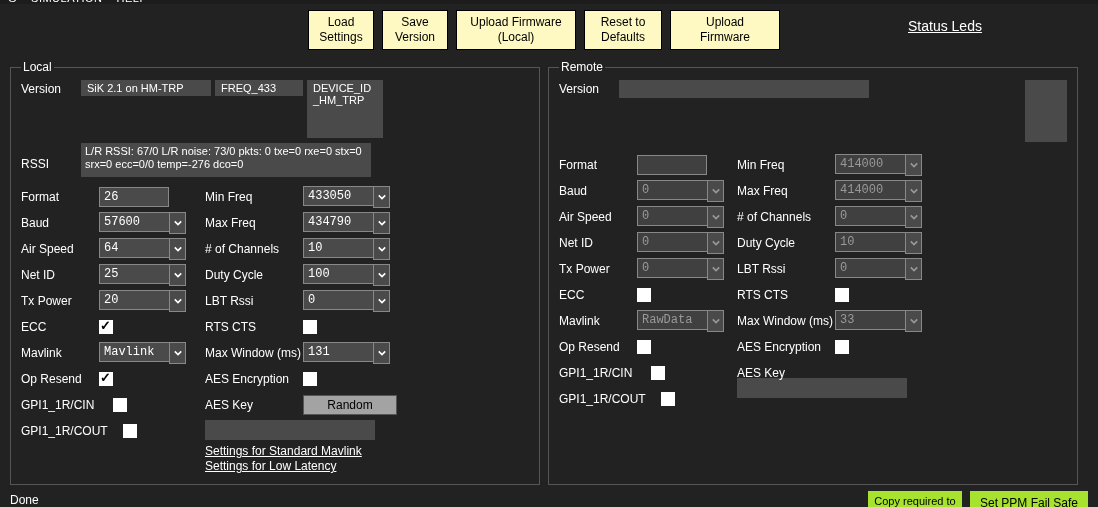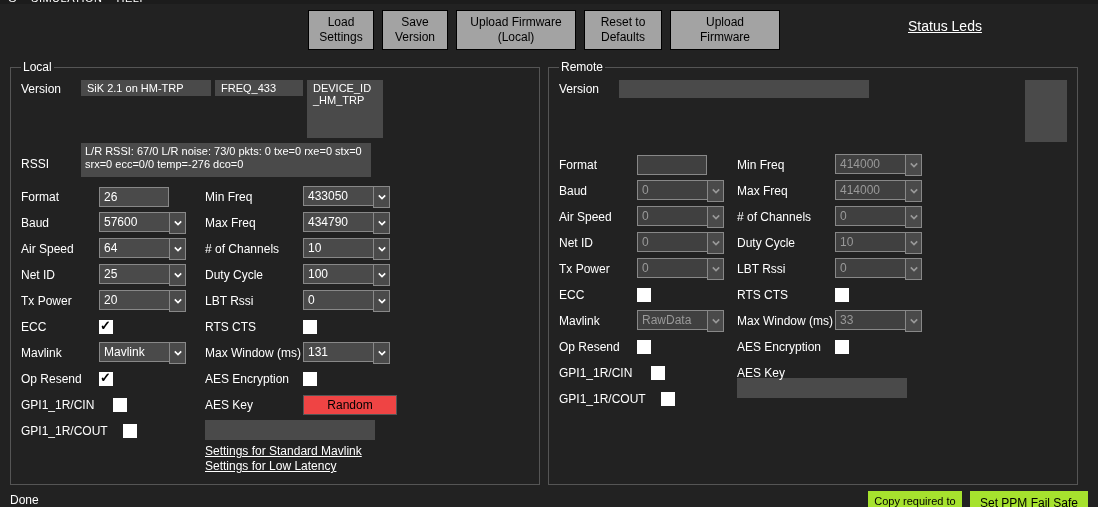--- a/index.html
+++ b/index.html
@@ -5,42 +5,42 @@
   html,body{margin:0;padding:0;background:#000;color:#fff;
     font-family:Arial,Helvetica,sans-serif;font-size:12px;width:1098px;}
   .page{background:#222;width:1098px;box-sizing:border-box;}
   .menubar{background:#1c1c1c;color:#fff;padding:0 8px;height:4px;
     display:flex;gap:14px;align-items:flex-start;font-size:11px;
     overflow:hidden;}
   .menubar span{position:relative;top:-8px;letter-spacing:.5px;}
   
   .toolbar-row{display:flex;align-items:flex-start;padding:6px 0 10px 0;}
   .toolbar-spacer{width:308px;}
-  .btn{background:#a3a3a3;color:#000;border:1px solid #000;
+  .btn{background:#fef9c3;color:#000;border:1px solid #000;
     padding:4px 12px;text-align:center;font-size:12px;line-height:15px;
     display:flex;flex-direction:column;justify-content:center;align-items:center;
     cursor:pointer;min-height:30px;box-sizing:border-box;margin-right:8px;}
   .btn.two-line{width:66px;}
   .btn.wide{width:120px;}
   .btn.med{width:78px;}
   .link{color:#ffffff;text-decoration:underline;font-size:14px;margin-left:120px;
     margin-top:8px;cursor:pointer;}
   
   .panels{display:flex;gap:8px;padding:0 10px 4px 10px;}
   fieldset{border:1px solid #555;margin:0;padding:6px 10px 10px 10px;
     box-sizing:border-box;}
   fieldset.local{width:530px;}
   fieldset.remote{width:530px;}
   legend{padding:0 2px;font-size:12px;color:#ffffff;}
   
   .row{display:flex;align-items:center;height:26px;}
   .lab{width:78px;font-size:12px;}
   .lab2{width:98px;font-size:12px;}
   .inp,.sel{background:#4a4a4a;color:#fff;border:1px solid #888;
-    height:20px;box-sizing:border-box;font-size:12px;padding:8px 4px;}
+    height:20px;box-sizing:border-box;font-size:12px;padding:8px 4px;font-family:Liberation Mono, monospace;}
   .inp{width:70px;}
   .sel{width:70px;}
   .sel.dim,.inp.dim{color:#999;background:#404040;}
   
   .selwrap{display:flex;}
   .selwrap .inp,.selwrap .sel{border-right:none;}
   .arrow{width:15px;height:20px;background:#4a4a4a;border:1px solid #888;
     display:flex;align-items:center;justify-content:center;cursor:pointer;}
   .arrow svg{width:8px;height:8px;}
   .chk{width:14px;height:14px;background:#fff;border:none;display:inline-block;
@@ -50,21 +50,21 @@
   .version-box{background:#4a4a4a;padding:2px 6px;font-size:11px;min-height:16px;
     box-sizing:border-box;}
   .ver-row{display:flex;align-items:flex-start;}
   .ver-row .lab{padding-top:2px;}
   .ver1{width:130px;margin-right:4px;}
   .ver2{width:88px;margin-right:4px;}
   .ver3{width:76px;height:58px;white-space:pre-line;}
   .rssi-box{background:#4a4a4a;width:290px;height:34px;font-size:11px;
     padding:2px 4px;box-sizing:border-box;line-height:13px;}
   .col2{margin-left:8px;}
-  .random-btn{background:#ef4444;color:#000;border:1px solid #555;
+  .random-btn{background:#a3a3a3;color:#000;border:1px solid #555;
     width:94px;height:20px;font-size:12px;cursor:pointer;}
   .aeskey-box{background:#4a4a4a;width:170px;height:20px;margin-top:2px;
     box-sizing:border-box;}
   .links-col{margin-top:4px;}
   .links-col a{color:#fff;text-decoration:underline;font-size:12px;display:block;
     line-height:15px;cursor:pointer;}
   .remote-ph{background:#4a4a4a;height:62px;width:42px;}
   .rv-row{display:flex;align-items:flex-start;}
   .rv-row .lab{padding-top:2px;}
   .rv-ver{background:#4a4a4a;width:250px;height:18px;}

